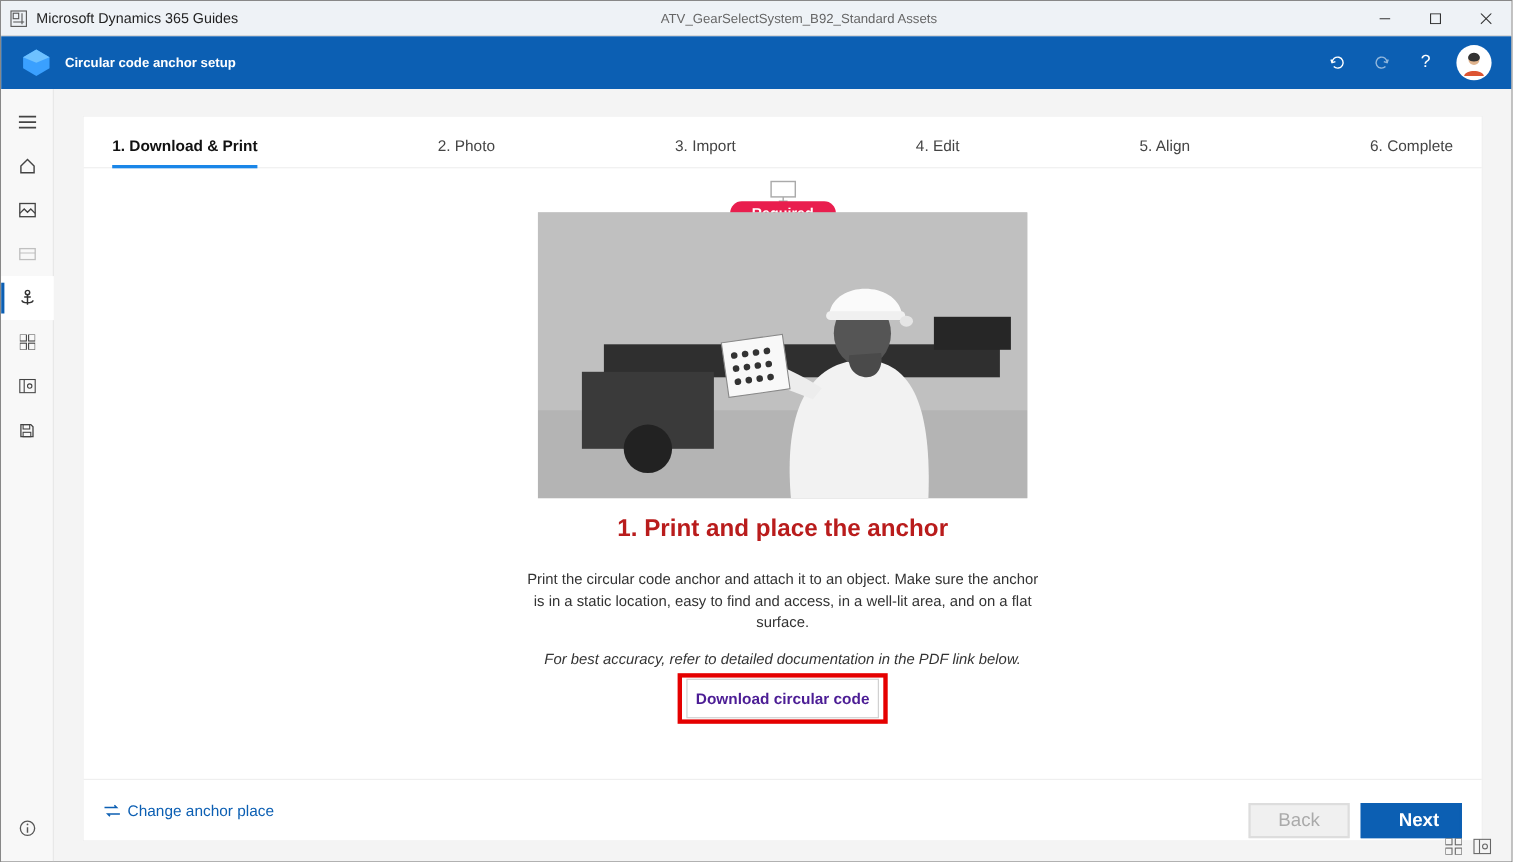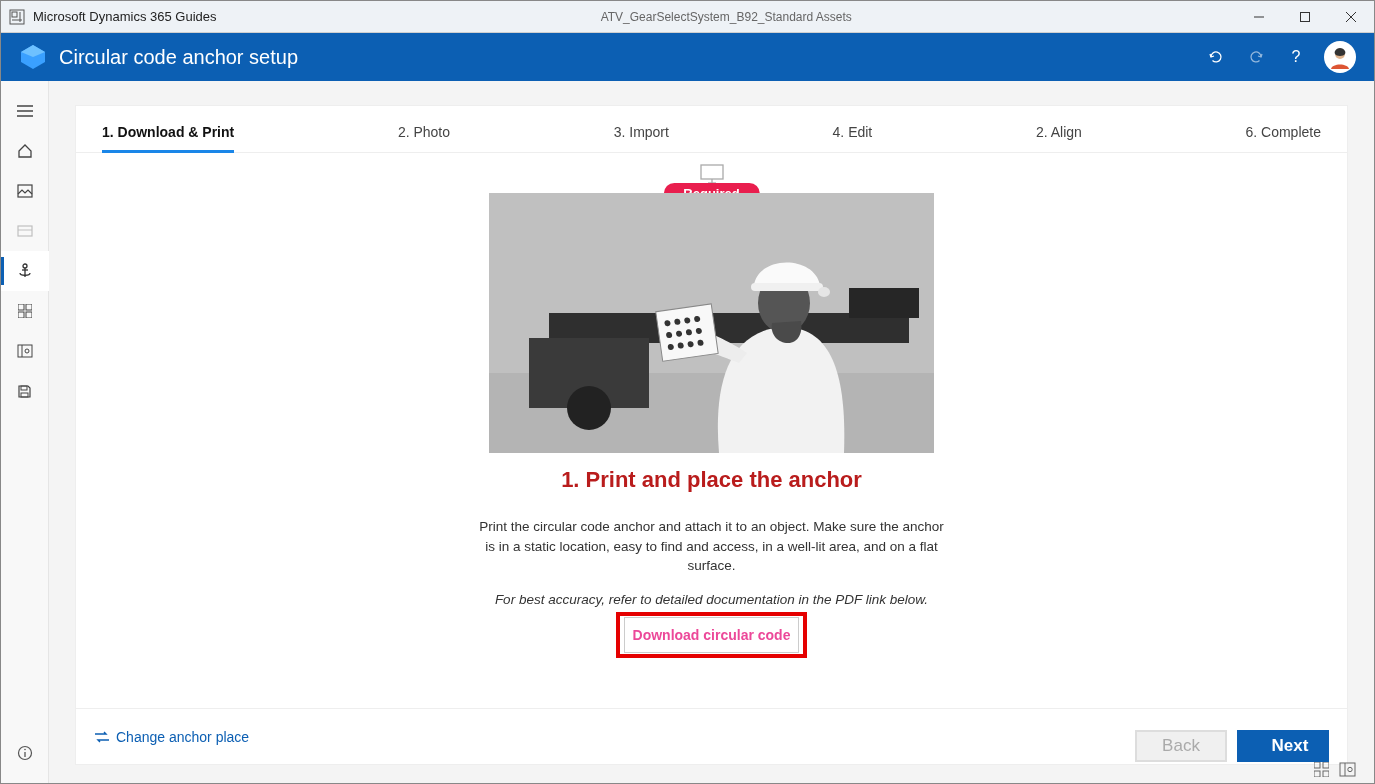--- a/index.html
+++ b/index.html
@@ -27,21 +27,21 @@
 .tb-btn { width: 46px; height: 32px; display: flex; align-items: center; justify-content: center; color: #333; }
 .header {
   height: 48px;
   background: #0c5fb3;
   display: flex;
   align-items: center;
   padding: 0 18px;
   color: #fff;
 }
 .header-logo { width: 28px; height: 28px; margin-right: 12px; }
-.header-title { font-size: 20px; font-weight: 400; flex: 0 0 auto; text-align: right; }
+.header-title { font-size: 12px; font-weight: 700; flex: 0 0 auto; text-align: right; }
 .header-spacer { flex: 1; }
 .header-icon { width: 36px; height: 36px; display: flex; align-items: center; justify-content: center; margin-left: 4px; }
 .header-avatar { width: 32px; height: 32px; border-radius: 50%; background: #fff; margin-left: 10px; display:flex; align-items:center; justify-content:center; }
 .body-row { display: flex; height: calc(100% - 80px); }
 .siderail {
   width: 48px;
   background: #f8f8f8;
   border-right: 1px solid #e5e5e5;
   display: flex;
   flex-direction: column;
@@ -83,21 +83,21 @@
 .hero {
   width: 445px; height: 260px; background: #bfbfbf;
   position: relative; overflow: hidden;
 }
 .hero svg { width:100%; height:100%; display:block; }
 .step-title { font-size: 22px; font-weight: 600; color: #b91c1c; margin-top: 14px; }
 .step-desc { font-size: 13.5px; color: #333; text-align: center; max-width: 470px; margin-top: 24px; line-height: 1.45; }
 .step-note { font-size: 13.5px; font-style: italic; color: #333; margin-top: 16px; }
 .download-wrap { margin-top: 10px; position: relative; }
 .download-btn {
-  background: #fff; border: 1px solid #ccc; font-size: 14px; font-weight: 600; color: #ec4899;
+  background: #fff; border: 1px solid #ccc; font-size: 14px; font-weight: 600; color: #4c1d95;
   padding: 9px 8px;
 }
 .highlight-box { position: absolute; inset: -5px -8px; border: 4px solid #e50000; pointer-events: none; }
 .card-footer {
   border-top: 1px solid #eee; height: 56px; display: flex; align-items: center; padding: 0 18px;
 }
 .change-link { color: #0c5fb3; font-size: 14px; display: flex; align-items: center; gap: 6px; }
 .footer-spacer { flex:1; }
 .nav-btn { height: 32px; min-width: 92px; font-size: 17px; border: 2px solid #3b82f6; background: #fff; margin-left: 10px; margin-top: 19px; }
 .nav-btn.primary { background: #0c5fb3; border-color: #0c5fb3; color: #fff; font-weight: 600; padding-left: 14px; }
@@ -239,21 +239,21 @@
       </div>
   </div>
 
   <div class="content-area">
     <div class="card">
       <div class="tabs">
         <div class="tab active">1. Download &amp; Print</div>
         <div class="tab">2. Photo</div>
         <div class="tab">3. Import</div>
         <div class="tab">4. Edit</div>
-        <div class="tab">2. Align</div>
+        <div class="tab">5. Align</div>
         <div class="tab">6. Complete</div>
       </div>
 
       <div class="card-body">
         <div class="monitor-icon">
           <svg width="26" height="22" viewBox="0 0 26 22">
               <rect x="2" y="2" width="22" height="14" fill="none" stroke="#aaa" stroke-width="1.3"></rect>
               <line x1="9" y1="20" x2="17" y2="20" stroke="#aaa" stroke-width="1.3"></line>
               <line x1="13" y1="16" x2="13" y2="20" stroke="#aaa" stroke-width="1.3"></line>
             </svg>

